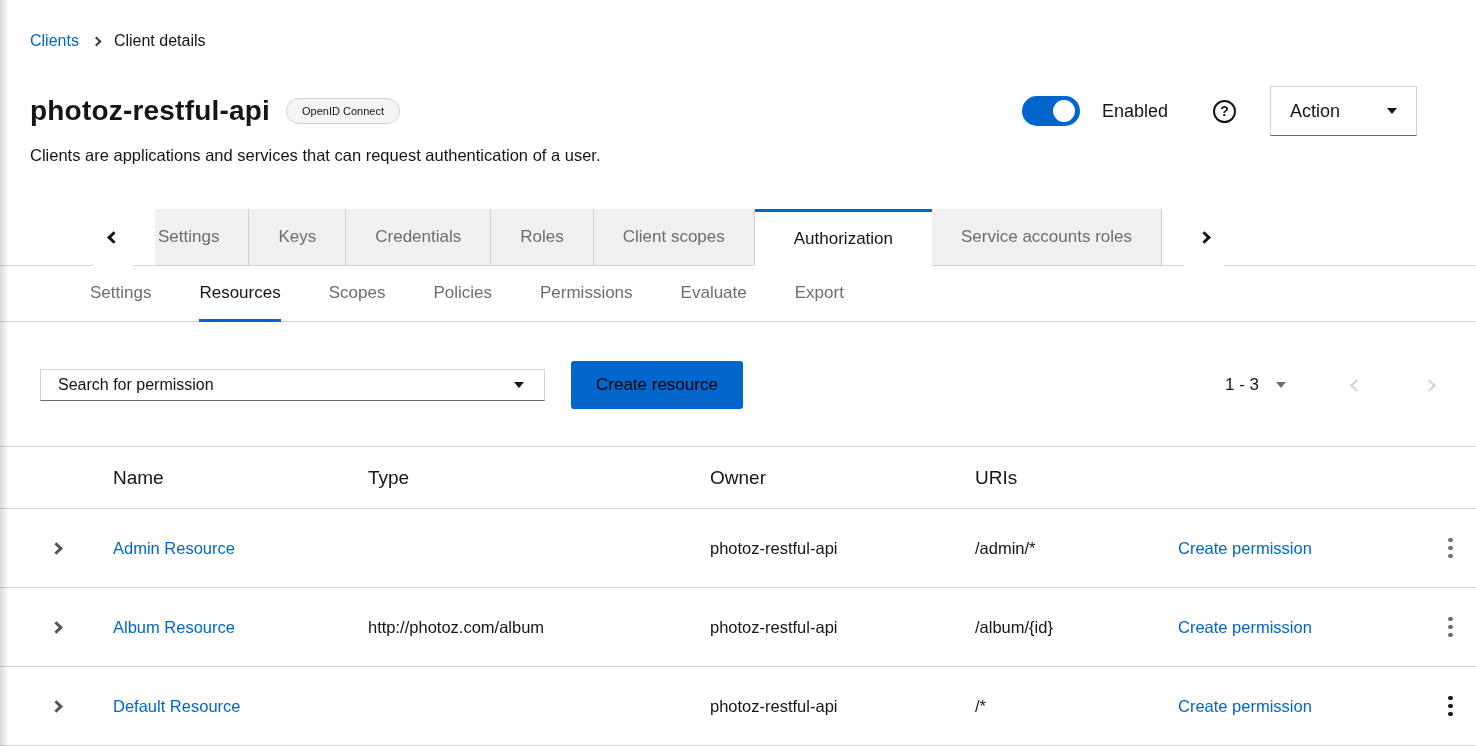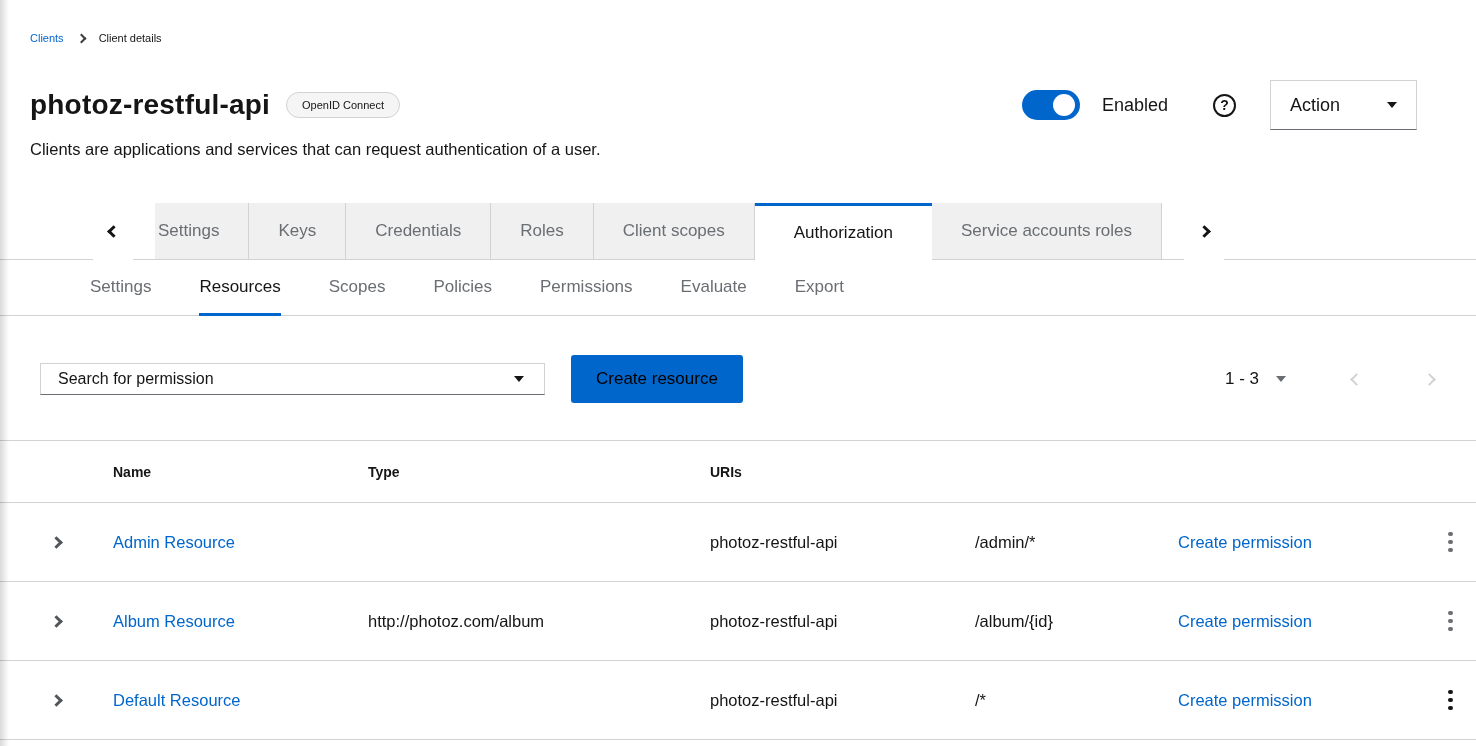--- a/index.html
+++ b/index.html
@@ -17,21 +17,21 @@
     border-style:solid; border-width:2.5px 2.5px 0 0; border-color:currentColor;
     transform:rotate(45deg); }
   .chev.left { transform:rotate(-135deg); }
   .chev.small { width:7px; height:7px; border-width:2px 2px 0 0; }
   .chev.bold { border-width:3px 3px 0 0; }
   .caret { display:inline-block; width:0; height:0;
     border-left:5.5px solid transparent; border-right:5.5px solid transparent;
     border-top:6.5px solid currentColor; }
 
   
-  .breadcrumb { display:flex; align-items:center; gap:14px; padding:32px 30px 0 30px; font-size:11px; }
+  .breadcrumb { display:flex; align-items:center; gap:14px; padding:32px 30px 0 30px; font-size:16px; }
   .breadcrumb a { color:#0066cc; text-decoration:none; cursor:pointer; }
   .breadcrumb .sep { color:#3c3f42; display:inline-flex; }
 
   
   .title-row { display:flex; align-items:center; margin:36px 59px 0 30px; }
   .page-title { font-size:28px; font-weight:700; letter-spacing:0.2px; }
   .badge { margin-left:16px; background:#f5f5f5; border:1px solid #d2d2d2; border-radius:17px;
     padding:6px 15px; font-size:11px; color:#151515; }
   .header-controls { margin-left:auto; display:flex; align-items:center; }
   .switch { width:58px; height:30px; border-radius:15px; background:#0066cc; position:relative; cursor:pointer; }
@@ -79,21 +79,21 @@
     font-size:17px; border:none; border-radius:3px; cursor:pointer; }
   .pagination { margin-left:auto; display:flex; align-items:center; }
   .page-toggle { display:flex; align-items:center; gap:17px; font-size:17px; cursor:pointer; }
   .page-toggle .caret { color:#6a6e73; }
   .page-nav { display:flex; align-items:center; gap:56px; margin-left:62px; }
   .page-nav button { background:none; border:none; color:#d2d2d2; padding:4px; cursor:default; }
 
   
   .res-table { margin-top:37px; border-top:1px solid #d2d2d2; }
   .tgrid { display:grid; grid-template-columns:113px 255px 342px 265px 203px 247px 1fr; align-items:center; }
-  .thead { height:62px; border-bottom:1px solid #d2d2d2; font-weight:700; font-size:14px; }
+  .thead { height:62px; border-bottom:1px solid #d2d2d2; font-weight:400; font-size:19px; }
   .trow { height:79px; border-bottom:1px solid #d2d2d2; font-size:16.5px; }
   .expand-cell { display:flex; justify-content:center; }
   .expand-btn { background:none; border:none; color:#51565c; cursor:pointer; padding:6px; display:flex; }
   .cell-link { color:#0066cc; text-decoration:none; cursor:pointer; }
   .kebab-cell { display:flex; justify-content:center; }
   .kebab { display:flex; flex-direction:column; gap:3.5px; padding:6px 10px; cursor:pointer; background:none; border:none; }
   .kebab .dot { width:4.5px; height:4.5px; border-radius:50%; background:#6a6e73; }
   .kebab.dark .dot { background:#151515; }
 </style>
 </head>
@@ -198,20 +198,21 @@
       <button><span class="chev"></span></button>
     </div>
   </div>
 </div>
 
 <div class="res-table">
   <div class="tgrid thead">
     <div></div>
     <div>Name</div>
     <div>Type</div>
+    <div>Owner</div>
     <div>URIs</div>
     <div></div>
     <div></div>
   </div>
 
   <div class="tgrid trow">
     <div class="expand-cell">
         <button class="expand-btn">
           <span class="chev bold"></span>
         </button>

